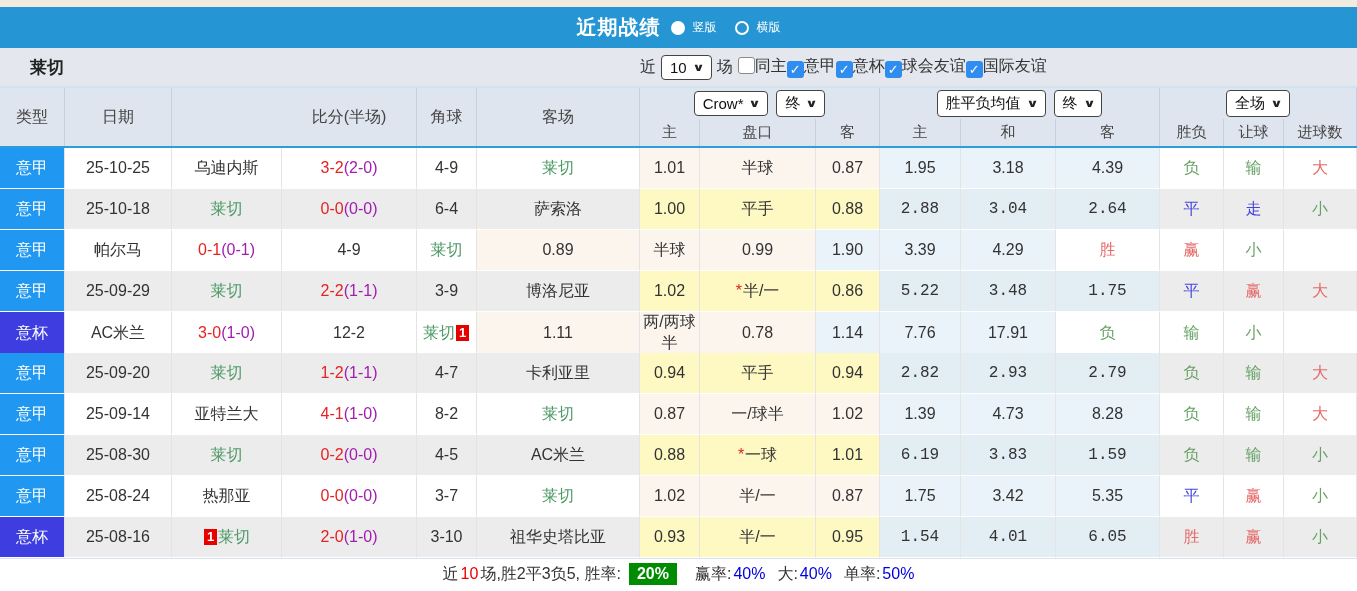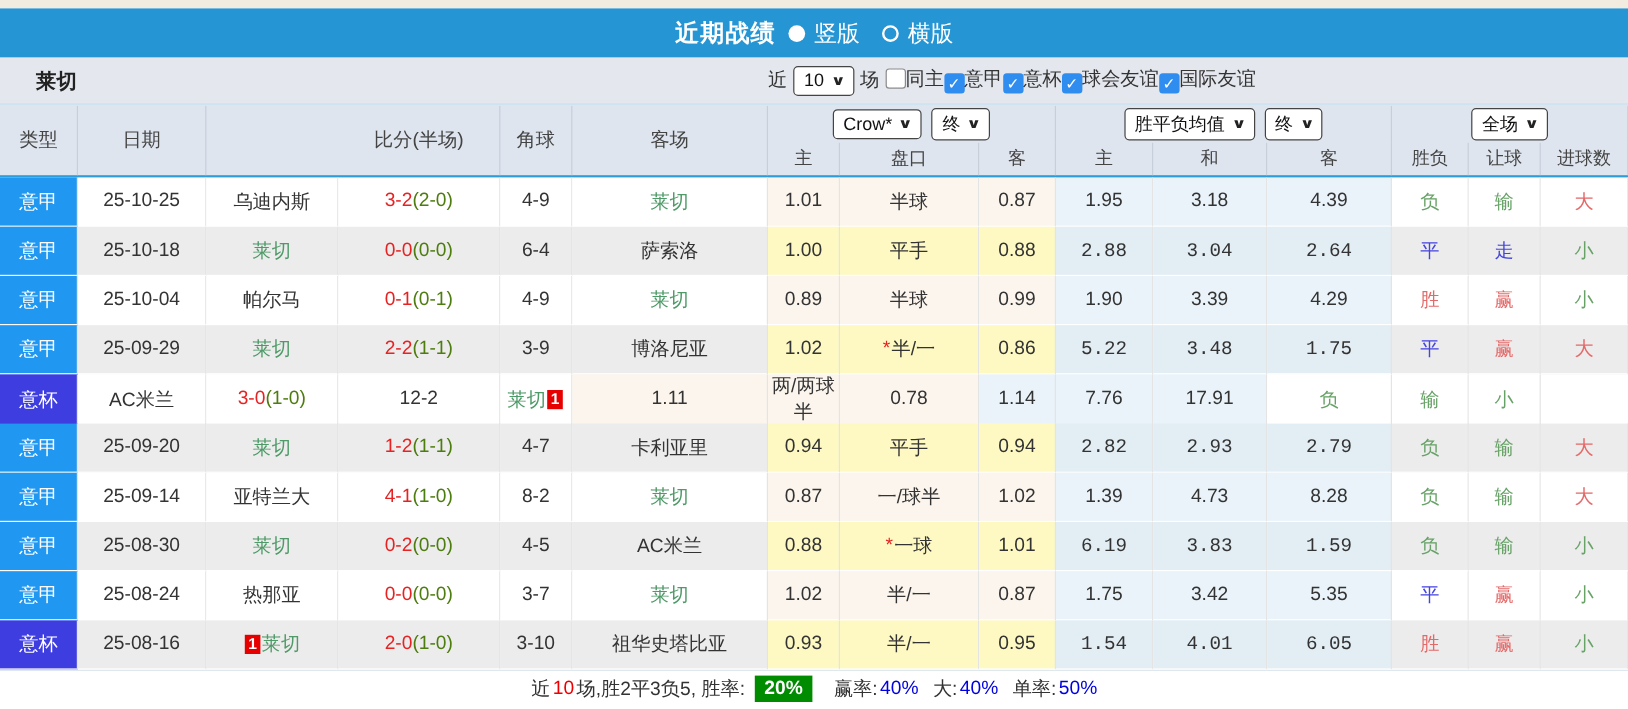--- a/index.html
+++ b/index.html
@@ -8,21 +8,21 @@
   .page { width:1357px; height:591px; overflow:hidden; background:#fff; }
 
   .top-strip { height:7px; background:#f1ecdf; }
 
   
   .titlebar { height:41px; background:#2595d3; display:flex; align-items:center; justify-content:center; gap:8px; color:#fff; }
   .titlebar .title { font-size:20px; font-weight:bold; letter-spacing:1px; }
   .radio { display:inline-block; width:14px; height:14px; border-radius:50%; }
   .radio.filled { background:#fff; margin-left:2px; }
   .radio.ring { background:transparent; border:2.5px solid #fff; margin-left:10px; }
-  .radio-label { font-size:19px; }
+  .radio-label { font-size:12px; }
 
   
   .filterbar { height:40px; background:#e4e8ee; position:relative; border-bottom:2px solid #cfe3f0; }
   .filter-team { position:absolute; left:30px; top:8px; font-size:17px; font-weight:bold; color:#222; }
   .filter-controls { position:absolute; left:640px; top:0; height:100%; display:flex; align-items:center; gap:5px; font-size:16px; }
   .selbox { display:inline-flex; align-items:center; gap:7px; background:#fff; border:1px solid #444; border-radius:4px; padding:3px 8px; font-size:15px; color:#111; cursor:pointer; }
   .selbox .chev { font-size:11px; font-weight:bold; transform:scaleX(1.4); color:#222; }
   .cb { display:inline-block; width:17px; height:17px; border-radius:3px; vertical-align:-3px; }
   .cb.off { background:#fff; border:1px solid #8a8a8a; }
   .cb.on { background:#2f8df0; color:#fff; font-size:13px; font-weight:bold; text-align:center; line-height:17px; }
@@ -40,21 +40,21 @@
   .row { height:41px; font-size:16px; }
   .row .cell { display:flex; align-items:center; justify-content:center; border-right:1px solid #e4e4e4; border-bottom:1px solid #fff; background:#fff; }
   .row.alt .cell { background:#ececec; }
   .row .cell.crow { background:#fbf5ed;text-align:center; }
   .row .cell.avg  { background:#e9f3f9; }
   .row.alt .cell.crow { background:#fef9c3; }
   .row.alt .cell.avg  { background:#e2edf4;font-family:Liberation Mono, monospace; }
   .cell.type { background:#2097f0 !important; color:#fff; font-size:16px; }
   .cell.type.cup { background:#3d3de0 !important; }
   .score-full { color:#e62222; }
-  .score-half { color:#4d7c0f; }
+  .score-half { color:#a21caf; }
   .lecce { color:#4f9a68; }
   .star { color:#e62222; margin-right:1px; }
   .num-badge { display:inline-block; background:#e60000; color:#fff; font-size:13px; font-weight:bold; line-height:16px; padding:0 3px; margin:0 1px; }
   .c-red { color:#e56969; }
   .c-green { color:#67a267; }
   .c-blue { color:#4545dd; }
 
   
   .summary { height:31px; display:flex; align-items:center; justify-content:center; gap:2px; font-size:16px; background:#fff; border-top:1px solid #d8e2ec; }
   .summary .red { color:#ee0000; }
@@ -178,21 +178,20 @@
         <div class="cell crow">0.88</div>
         <div class="cell avg">2.88</div>
         <div class="cell avg">3.04</div>
         <div class="cell avg">2.64</div>
         <div class="cell c-blue">平</div>
         <div class="cell c-blue">走</div>
         <div class="cell c-green">小</div>
       </div>
       <div class="row grid">
         <div class="cell type">意甲</div>
-        <div class="cell">25-10-04</div>
         <div class="cell">
           <span>帕尔马</span>
         </div>
         <div class="cell">
           <span class="score-full">0-1</span>
           <span class="score-half">(0-1)</span>
         </div>
         <div class="cell">4-9</div>
         <div class="cell">
           <span class="lecce">莱切</span>

